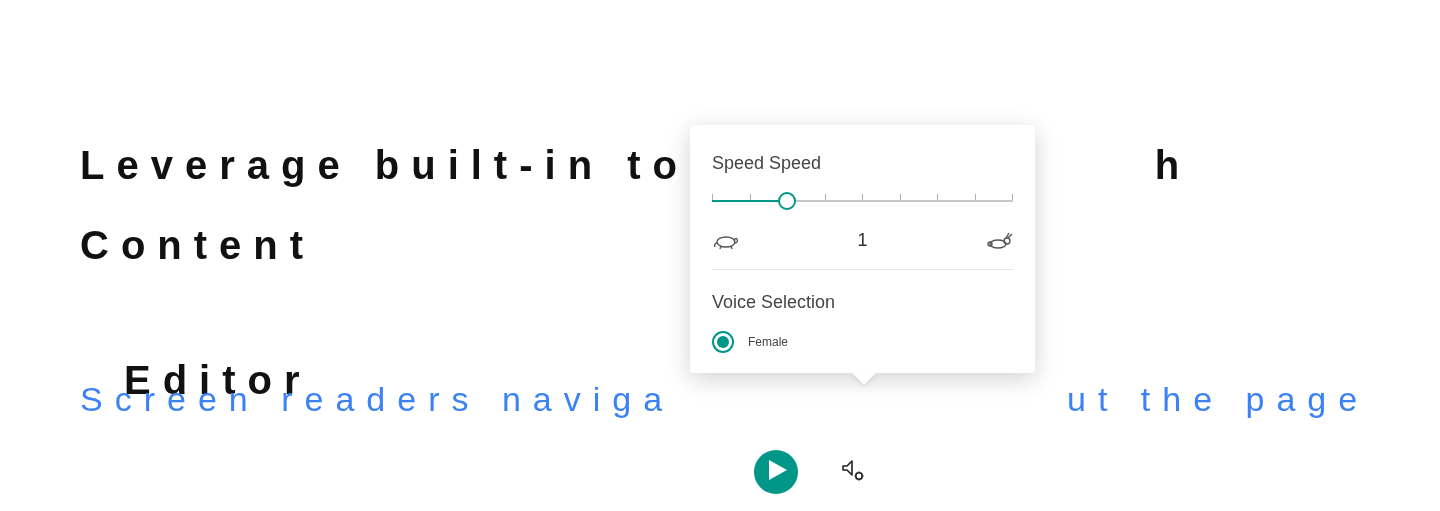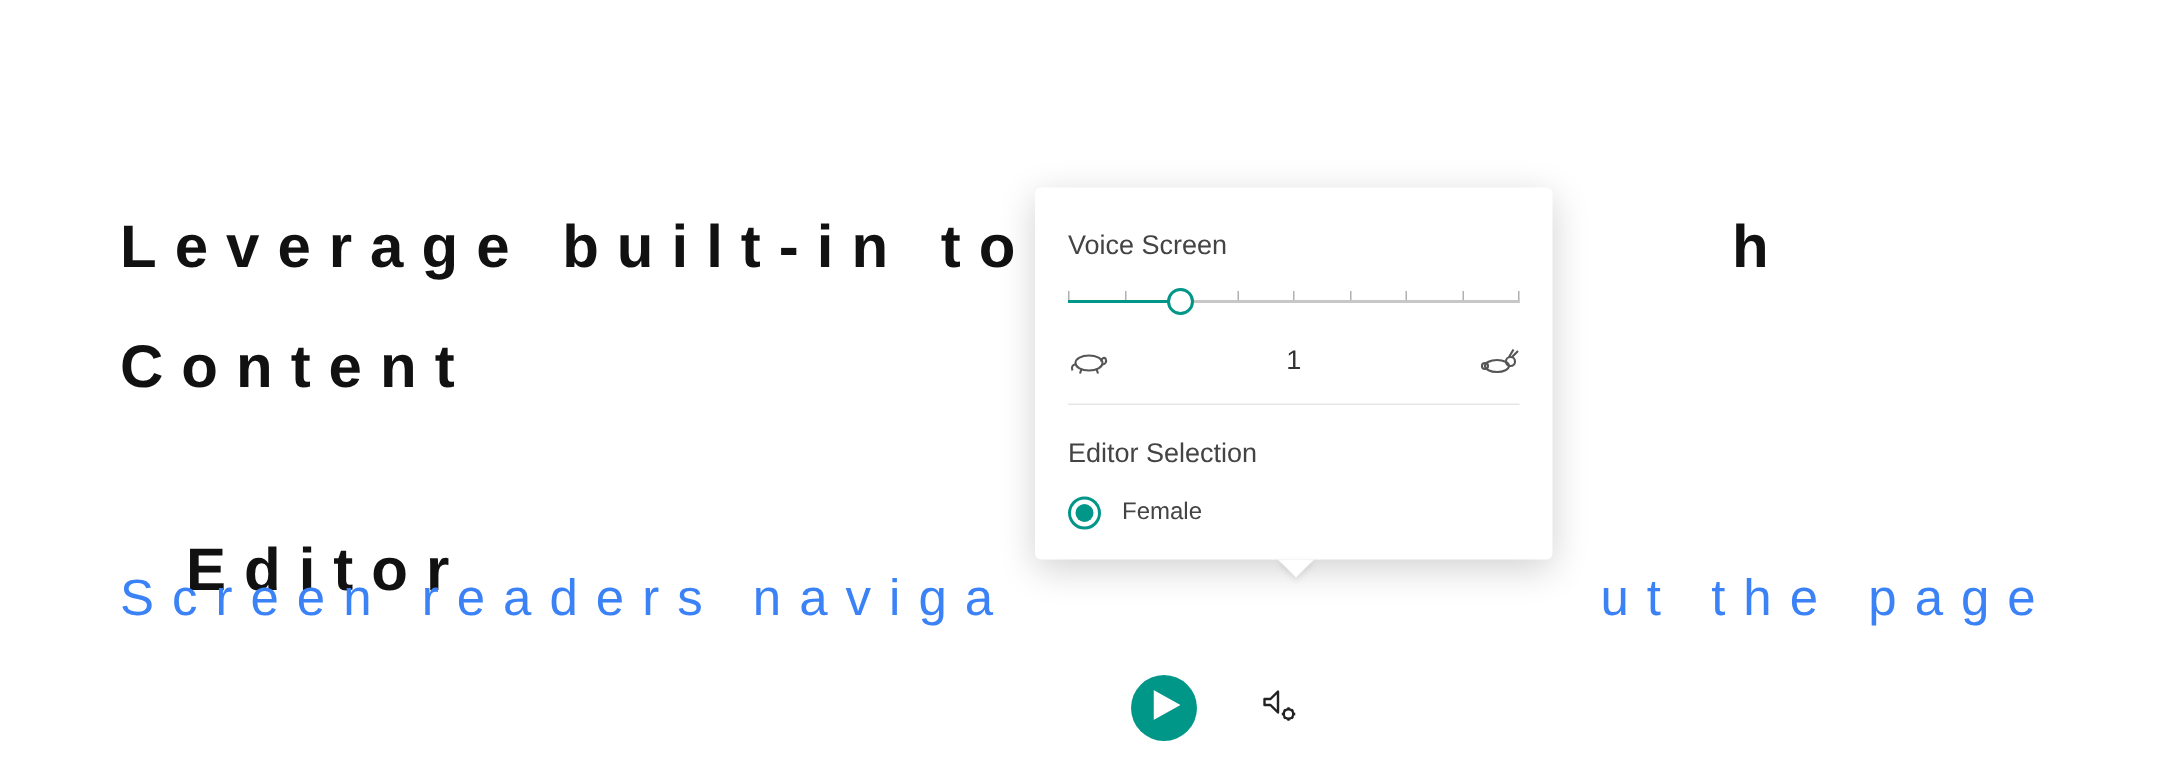--- a/index.html
+++ b/index.html
@@ -120,21 +120,21 @@
     display: flex; align-items: center; justify-content: center;
   }
   .radio-row.selected .radio-outer { border-color: #009688; }
   .radio-inner {
     width: 12px; height: 12px;
     border-radius: 50%;
     background: #009688;
     display: none;
   }
   .radio-row.selected .radio-inner { display: block; }
-  .radio-label { font-size: 16px; color: #444; text-align: center; }
+  .radio-label { font-size: 12px; color: #444; text-align: center; }
 
   
   .controls {
     position: absolute;
     left: 754px;
     top: 450px;
     display: flex;
     align-items: center;
     gap: 40px;
   }
@@ -165,21 +165,21 @@
   </h1>
 
   <p class="body-text">
     <span>Screen readers naviga</span>
     <span style="display:inline-block; width:350px;"></span>
     <span>ut the page</span>
   </p>
 
   <div class="popover">
 
-    <div class="section-title">Voice Screen</div>
+    <div class="section-title">Speed Speed</div>
 
     <div class="slider-wrap">
       <div class="slider-ticks">
         <span></span>
           <span></span>
           <span></span>
           <span></span>
           <span></span>
           <span></span>
           <span></span>
@@ -206,21 +206,21 @@
         <svg width="28" height="18" viewBox="0 0 28 18" fill="none" stroke="#555" stroke-width="1.4">
           <ellipse cx="13" cy="12" rx="8" ry="4"></ellipse>
           <circle cx="22" cy="9" r="3"></circle>
           <path d="M23 6 L27 2"></path>
           <path d="M21 6 L24 1"></path>
           <circle cx="5" cy="12" r="2"></circle>
         </svg>
       </span>
     </div>
 
-    <div class="section-title">Editor Selection</div>
+    <div class="section-title">Voice Selection</div>
 
     <div class="radio-group" id="radio-group">
         <div class="radio-row selected">
           <div class="radio-outer">
             <div class="radio-inner"></div>
           </div>
           <span class="radio-label">Female</span>
         </div>
       </div>
 

